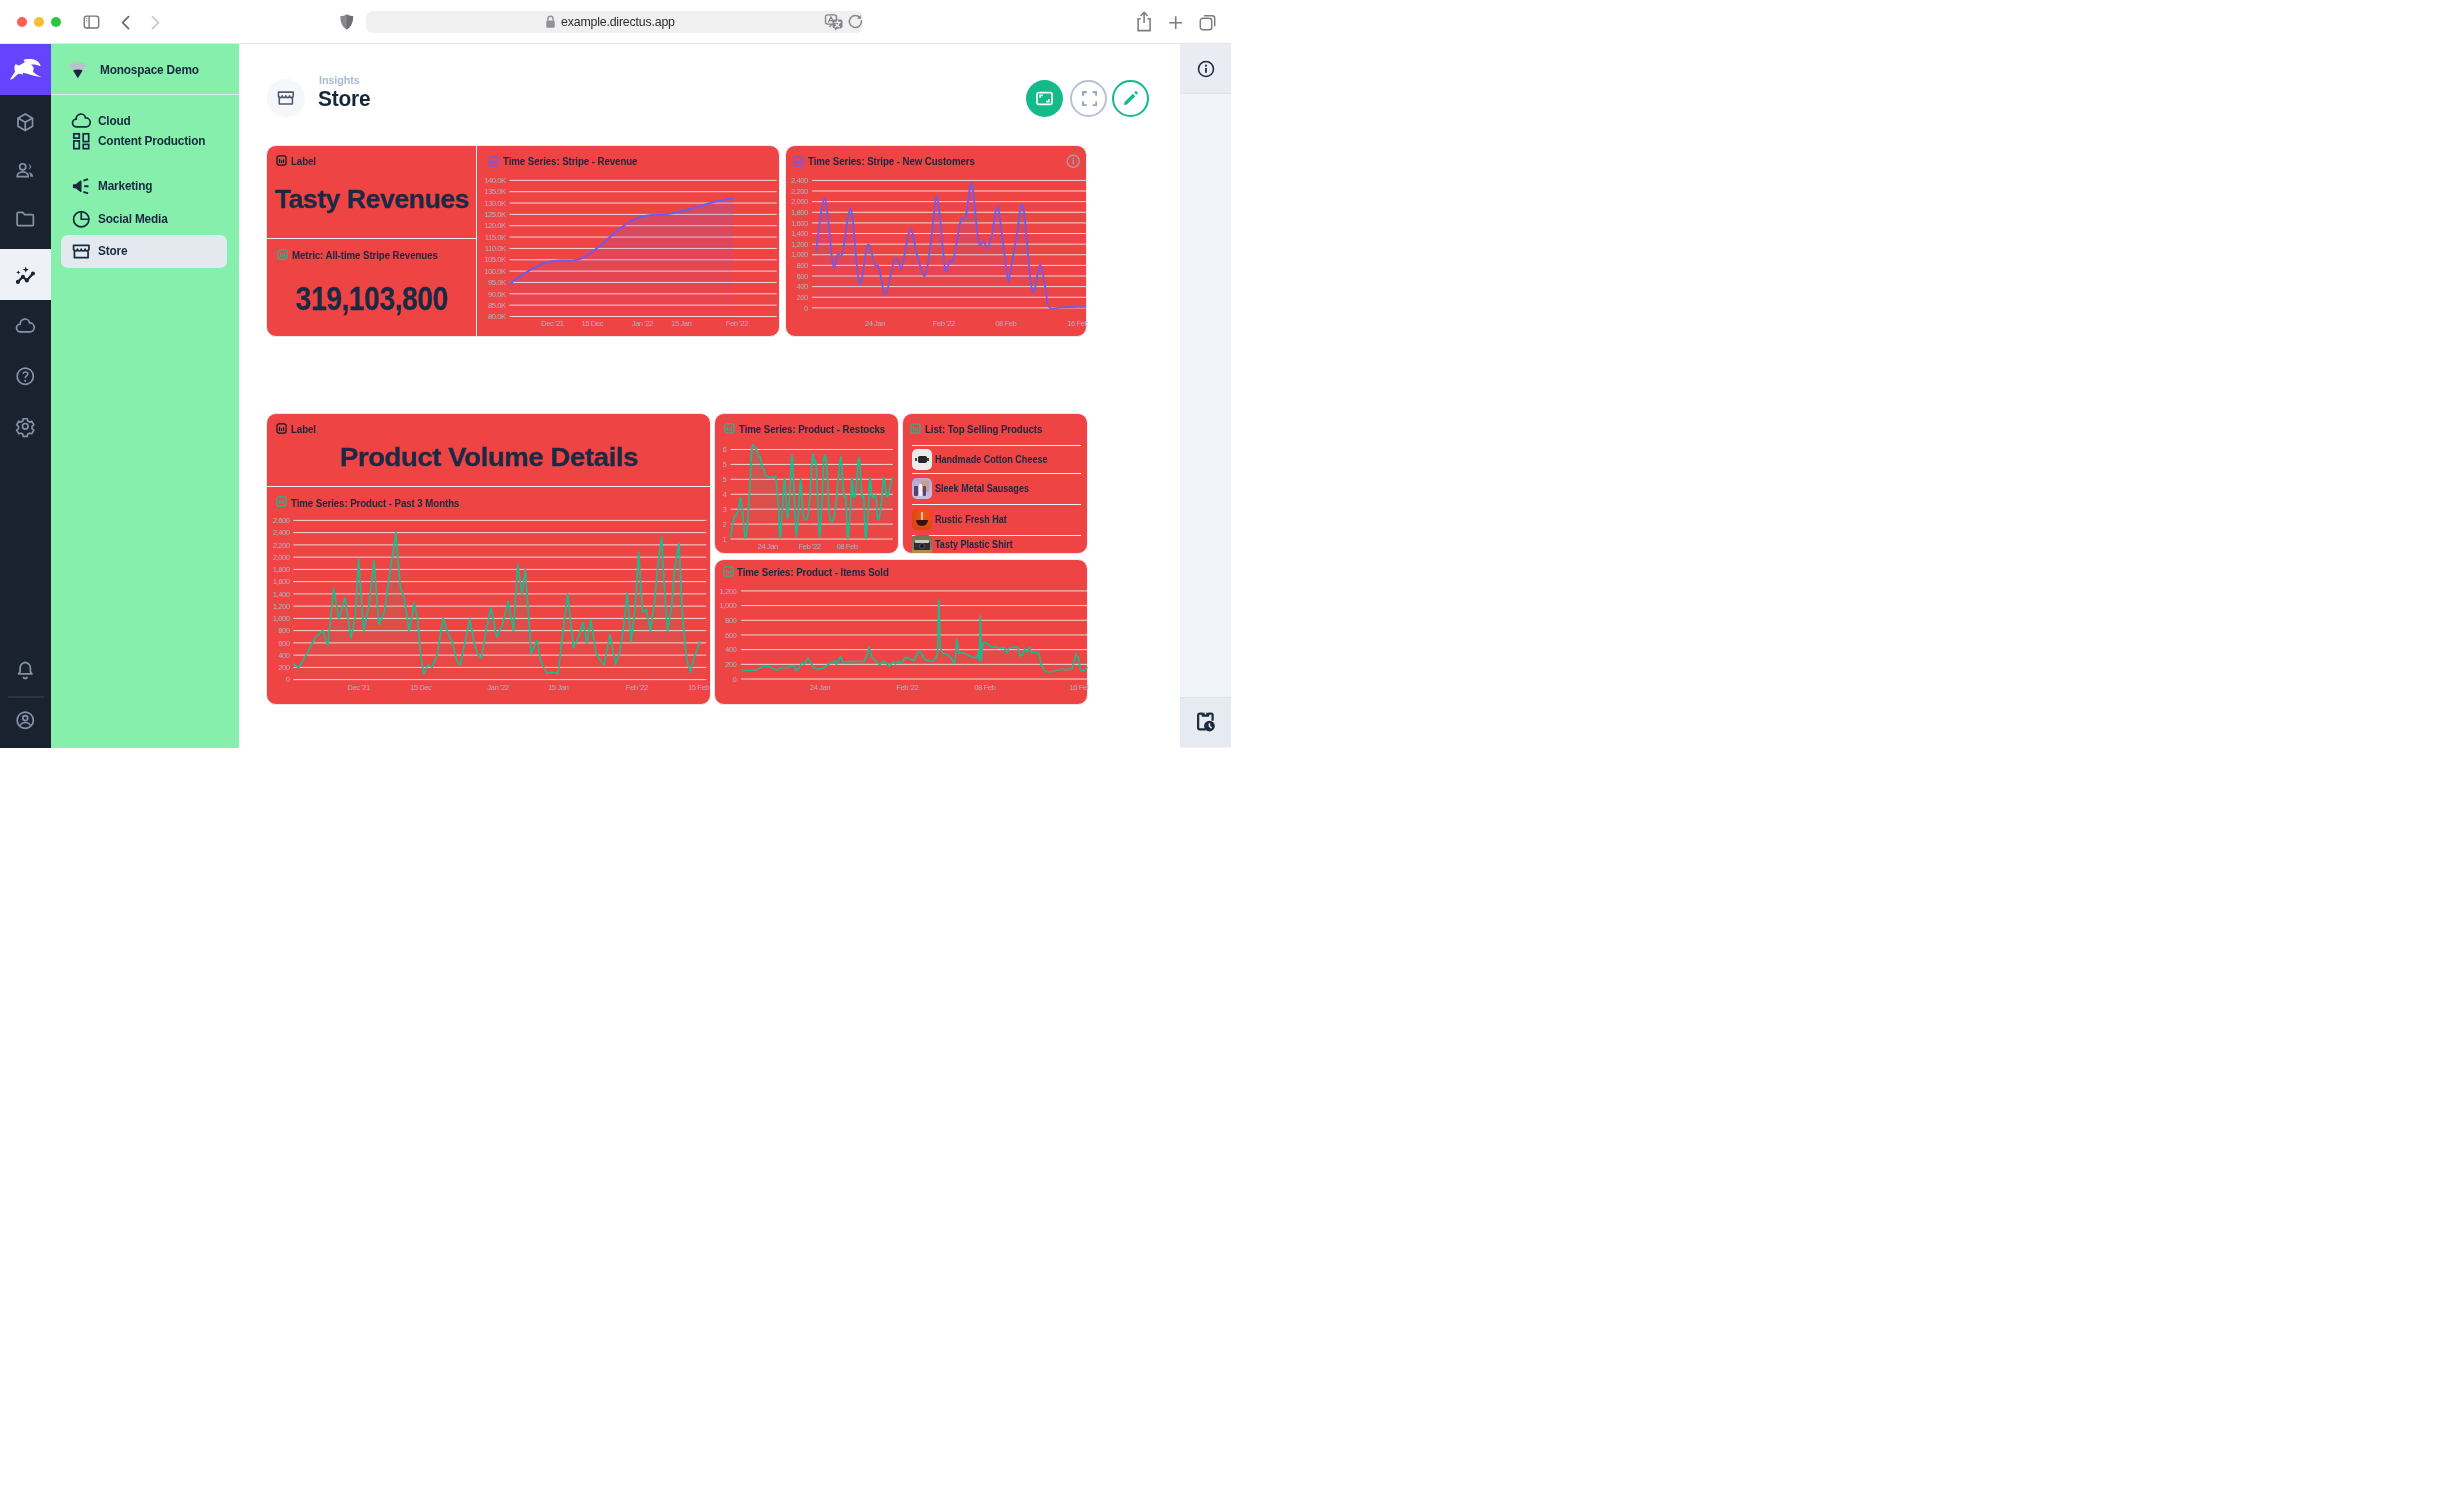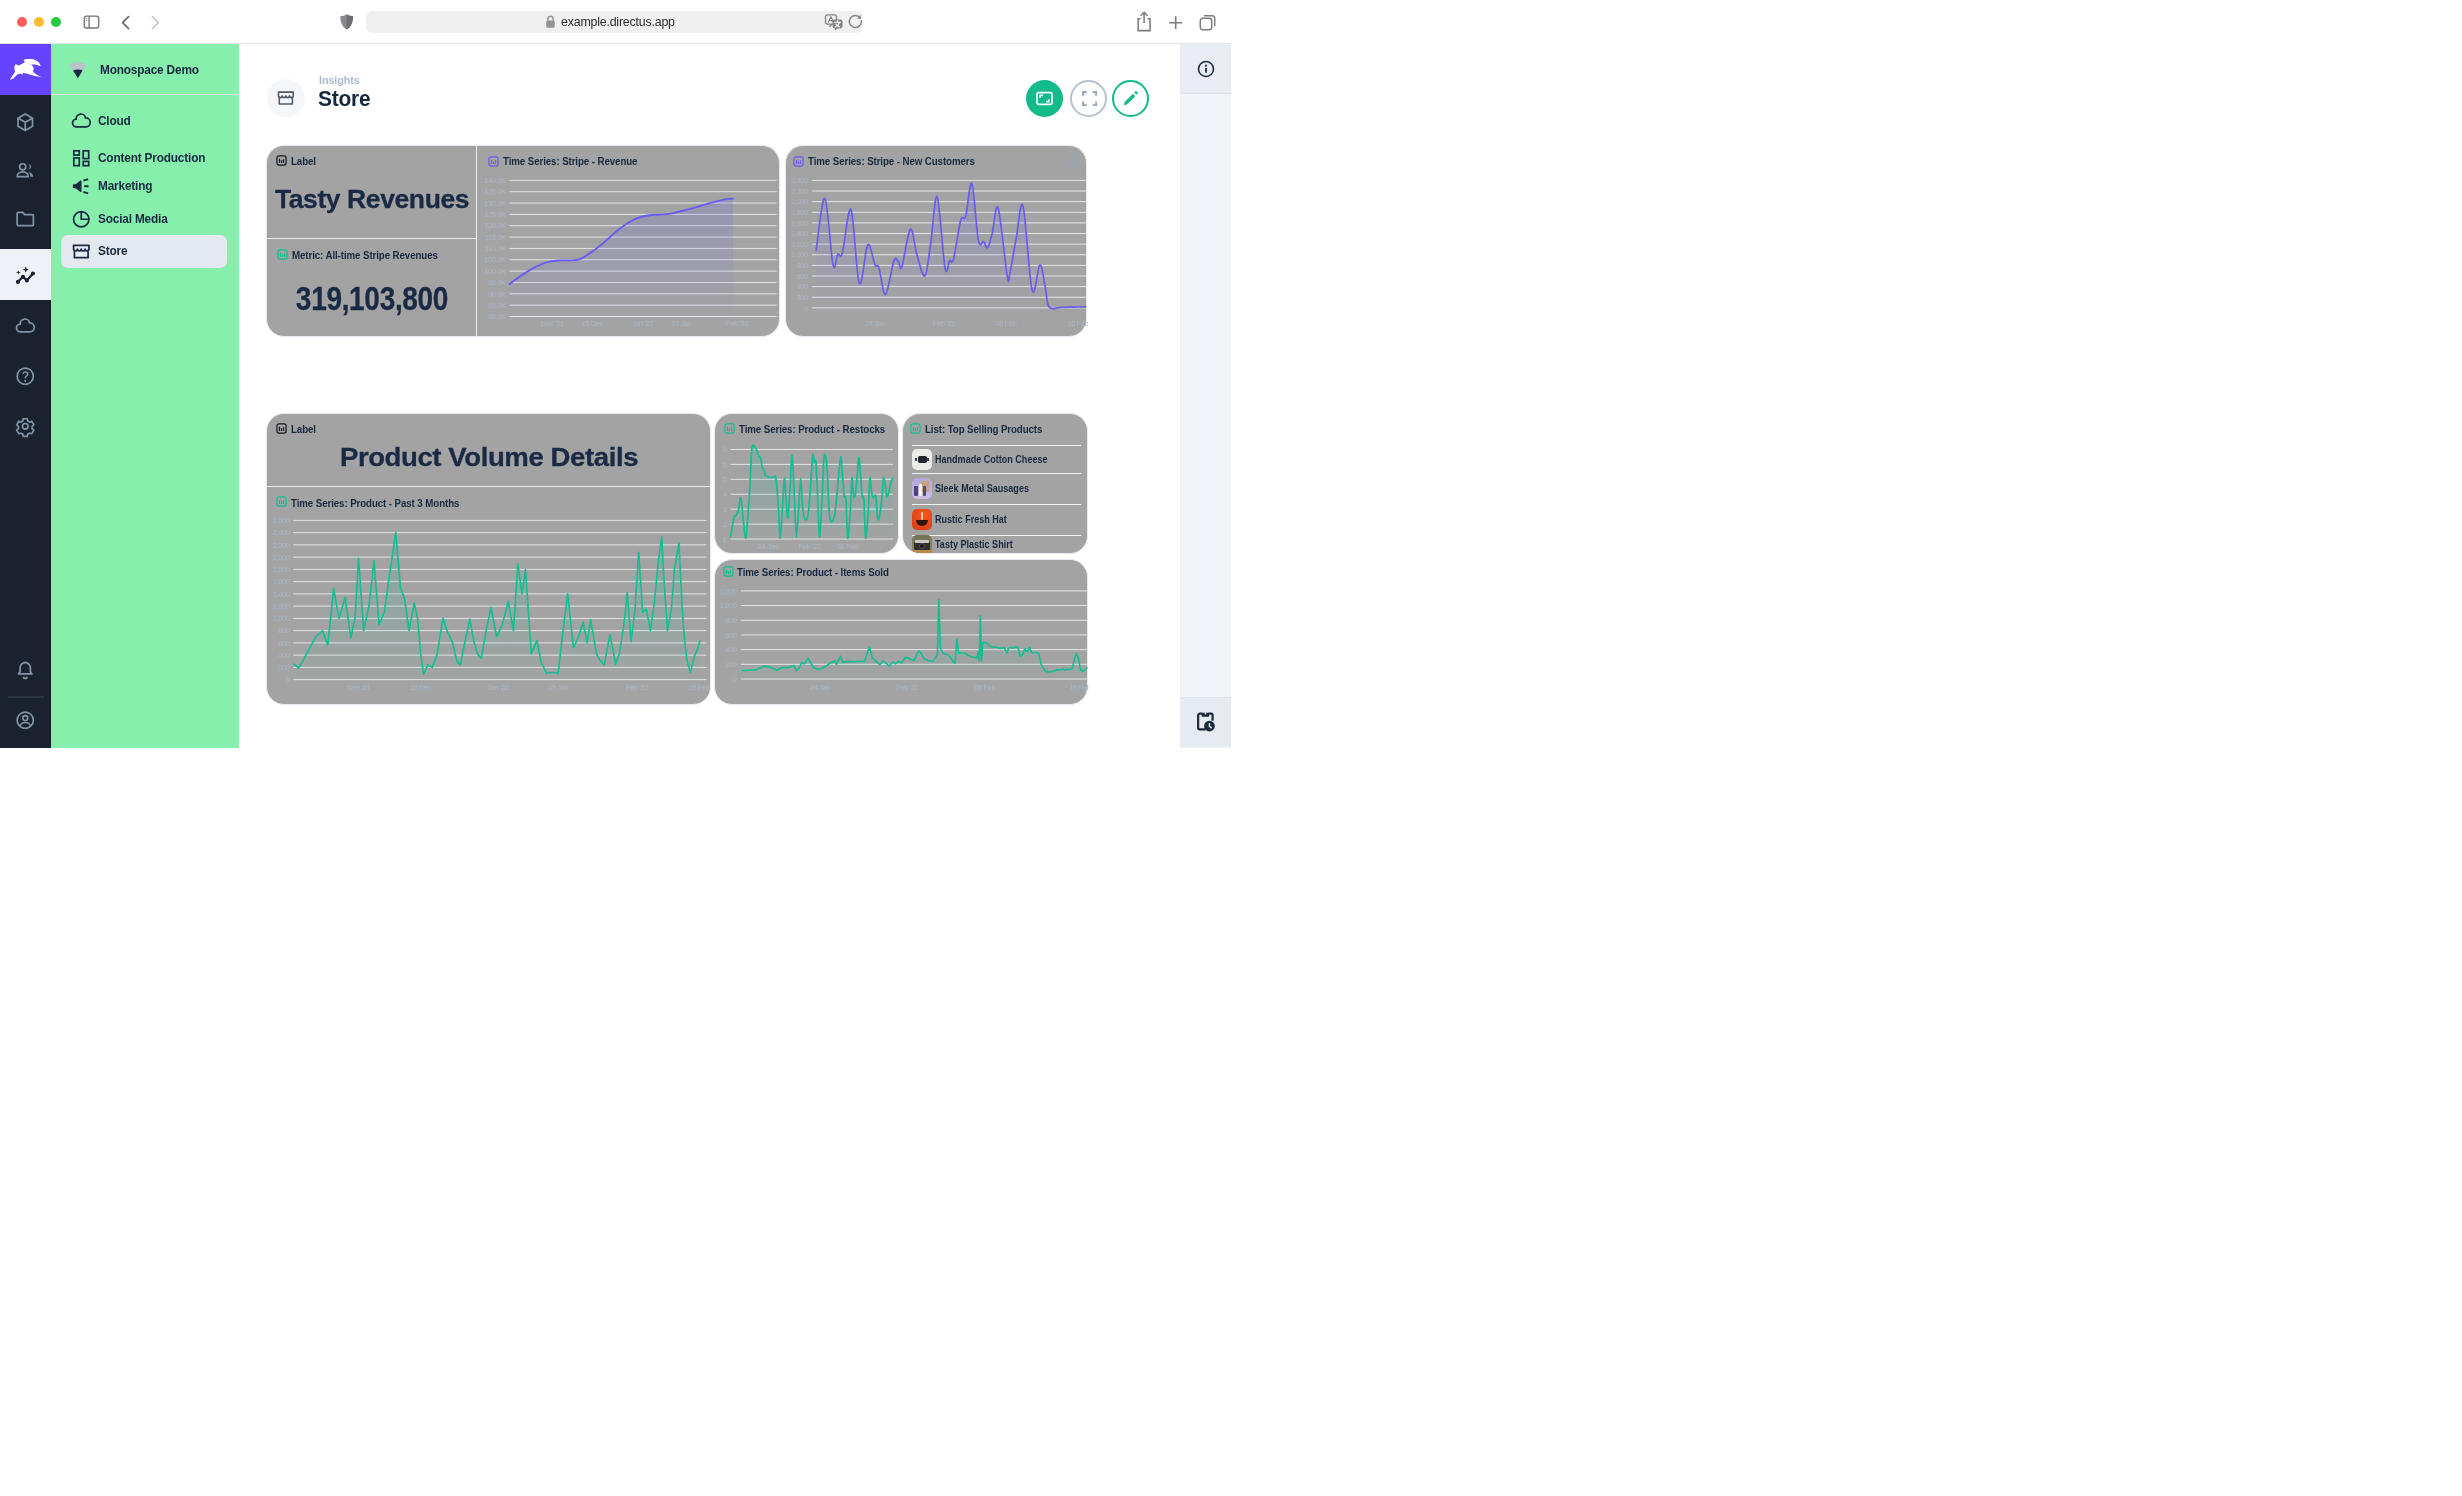--- a/index.html
+++ b/index.html
@@ -19,21 +19,21 @@
 #sbhead { position:absolute; left:0; top:0; width:188px; height:51px; border-bottom:0.9px solid #e2e7ed; }
 .sbtext { font-size:13.3px; font-weight:bold; color:#172940; letter-spacing:-0.2px; transform:scaleX(.89); transform-origin:left center; }
 .nav { position:absolute; left:10.3px; width:166px; height:32.5px; border-radius:6.8px; }
 .nav .sbtext { position:absolute; left:37px; top:50%; transform:translateY(-53%) scaleX(.89); white-space:nowrap; }
 .nico { position:absolute; left:9.4px; top:6px; }
 
 #rightbar { position:absolute; left:1180px; top:44px; width:51px; height:704px; background:#f0f3f8; }
 #rbtop { position:absolute; left:0; top:0; width:51px; height:50px; background:#e9edf3; border-bottom:0.9px solid #dde3ea; }
 
 #main { position:absolute; left:239px; top:52px; width:940px; height:704px; background:#fff; }
-.panel { position:absolute; background:#a3a3a3; border:0.9px solid #e6eaf0; border-radius:18px; }
+.panel { position:absolute; background:#ef4444; border:0.9px solid #e6eaf0; border-radius:10px; }
 .ptitle { position:absolute; font-size:10.8px; font-weight:bold; color:#172940; white-space:nowrap; transform:scaleX(.90); transform-origin:left center; letter-spacing:-0.1px; }
 .big { position:absolute; font-weight:bold; color:#1A2A44; white-space:nowrap; letter-spacing:-0.4px; -webkit-text-stroke:0.3px #1A2A44; }
 .ax { font-size:9px; fill:#a9b5c6; letter-spacing:-0.55px; }
 .gr { stroke:#eef1f5; stroke-width:1; }
 svg { display:block; }
 .it { position:absolute; font-size:11.3px; font-weight:bold; color:#172940; white-space:nowrap; transform:scaleX(.80); transform-origin:left center; }
 .pimg { position:absolute; left:8.5px; width:20.5px; height:20.5px; border-radius:5.1px; overflow:hidden; }
 </style></head>
 <body>
 
@@ -148,21 +148,21 @@
         <path d="M12 21L6.2 11.7A12.5 12.5 0 0112 10.3c2.1 0 4.1.5 5.8 1.4z" fill="#172940"></path>
       </svg>
     <div class="sbtext" style="position:absolute;left:49px;top:18px">Monospace Demo</div>
   </div>
   <div class="nav" style="top:61px">
     <svg class="nico" width="20.5" height="20.5" viewBox="0 0 24 24" fill="none">
         <path d="M6.5 18.5a4.5 4.5 0 01-.4-9A5.5 5.5 0 0117 8.1a4.7 4.7 0 01.6 10.4z" stroke="#172940" stroke-width="2"></path>
       </svg>
     <div class="sbtext">Cloud</div>
   </div>
-  <div class="nav" style="top:98px">
+  <div class="nav" style="top:81px">
     <svg class="nico" width="20.5" height="20.5" viewBox="0 0 24 24" fill="none">
         <rect x="3.3" y="3.3" width="6.4" height="5" stroke="#172940" stroke-width="2"></rect>
         <rect x="3.3" y="11.6" width="6.4" height="9.1" stroke="#172940" stroke-width="2"></rect>
         <rect x="14.3" y="3.3" width="6.4" height="9.1" stroke="#172940" stroke-width="2"></rect>
         <rect x="14.3" y="15.7" width="6.4" height="5" stroke="#172940" stroke-width="2"></rect>
       </svg>
     <div class="sbtext">Content Production</div>
   </div>
   <div class="nav" style="top:126px">
     <svg class="nico" width="20.5" height="20.5" viewBox="0 0 24 24" fill="none">

